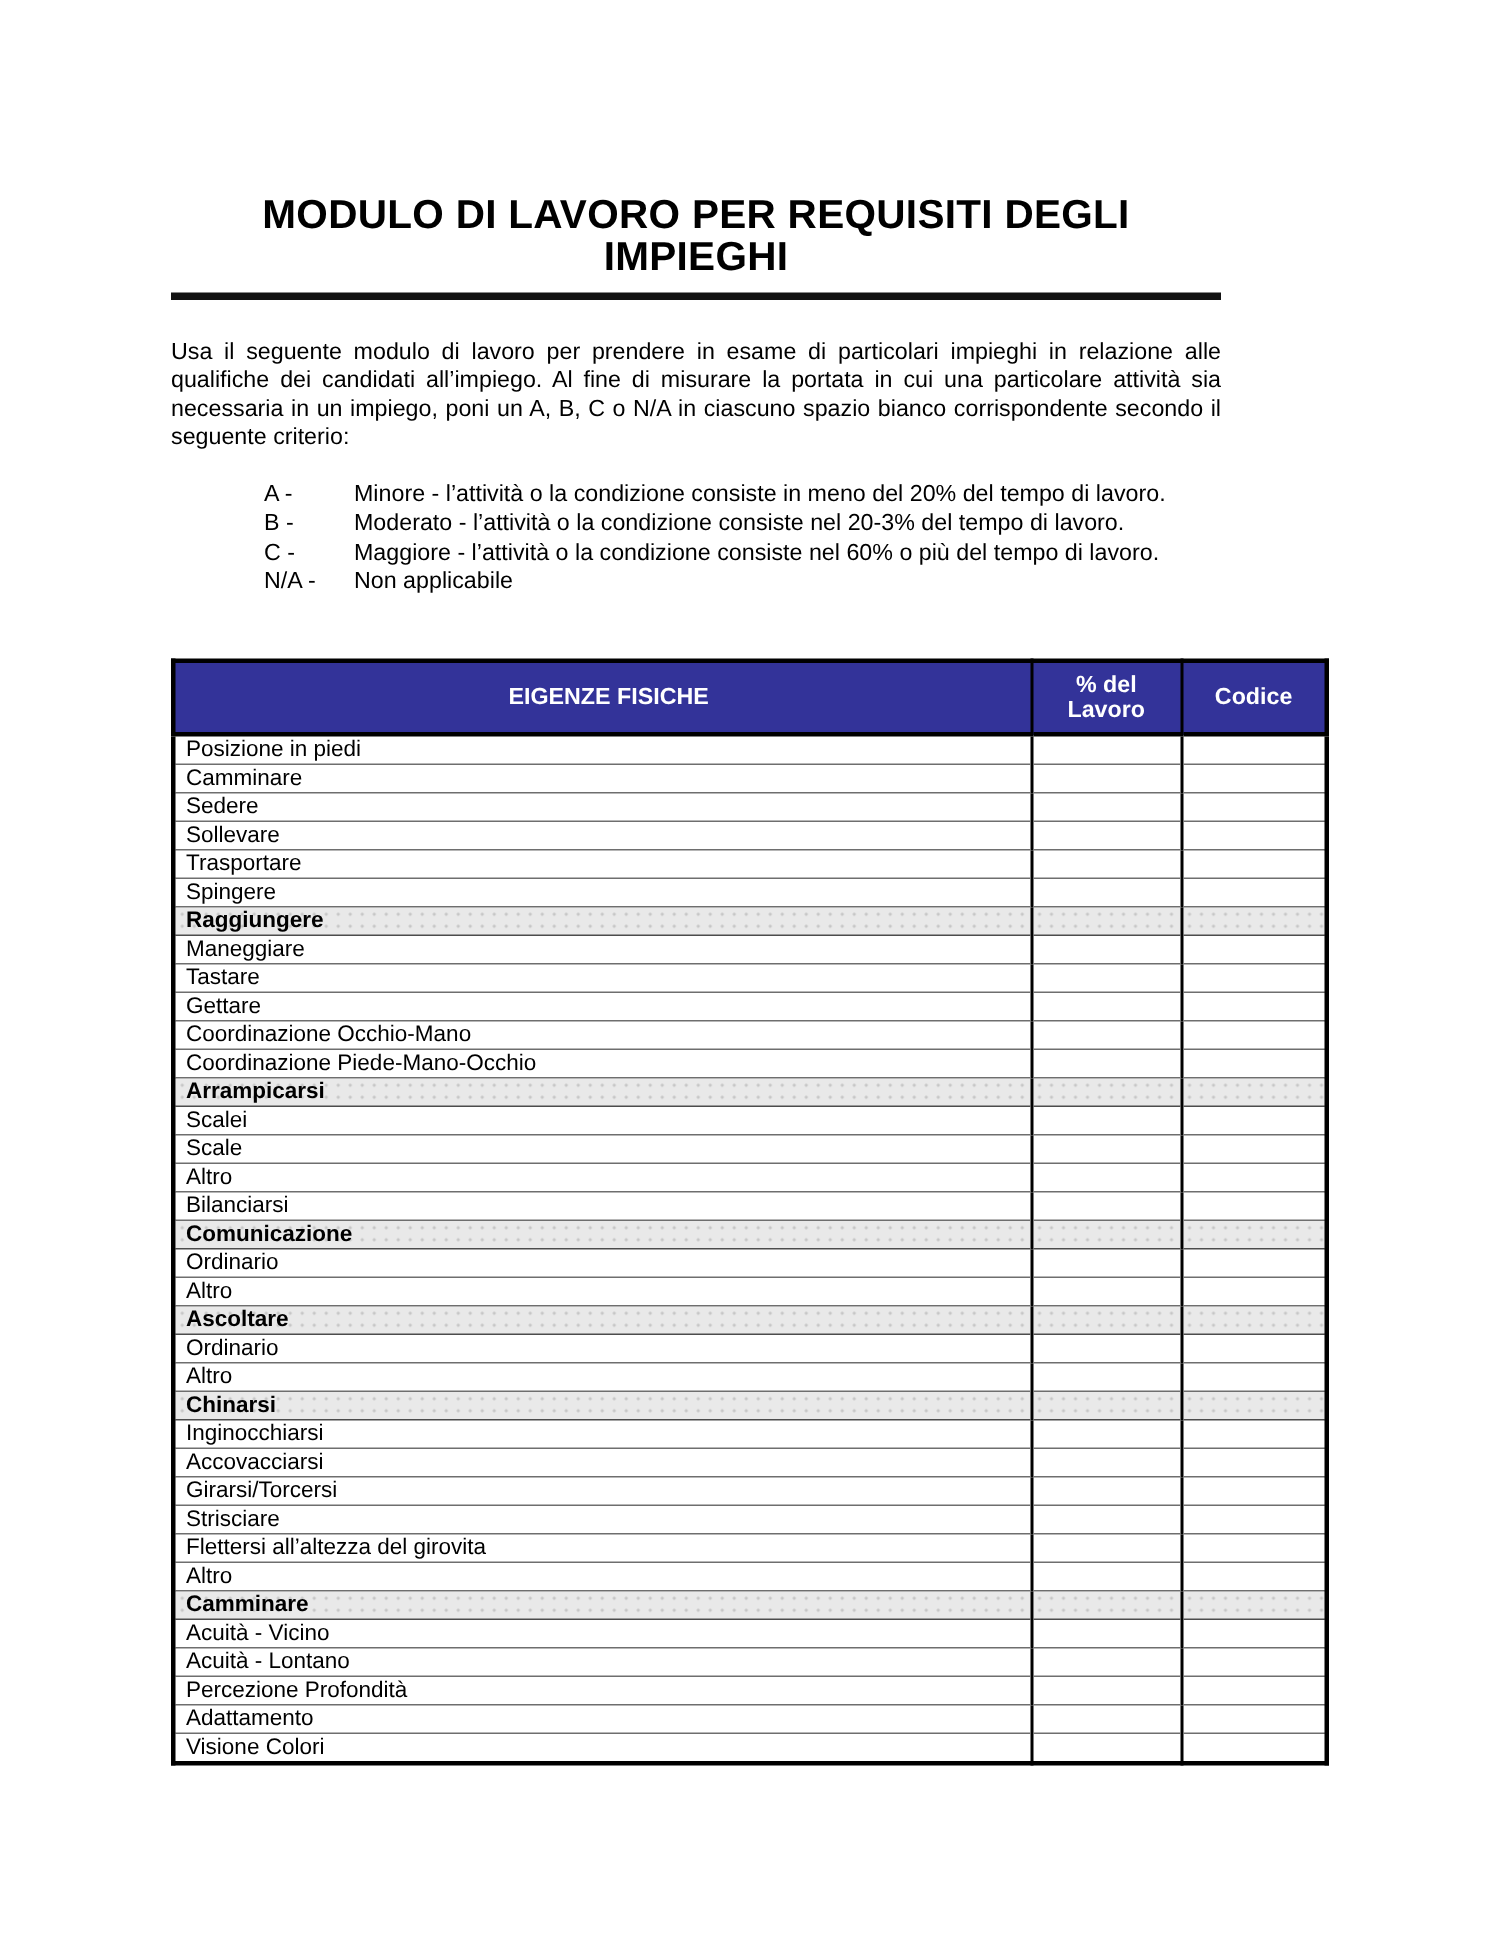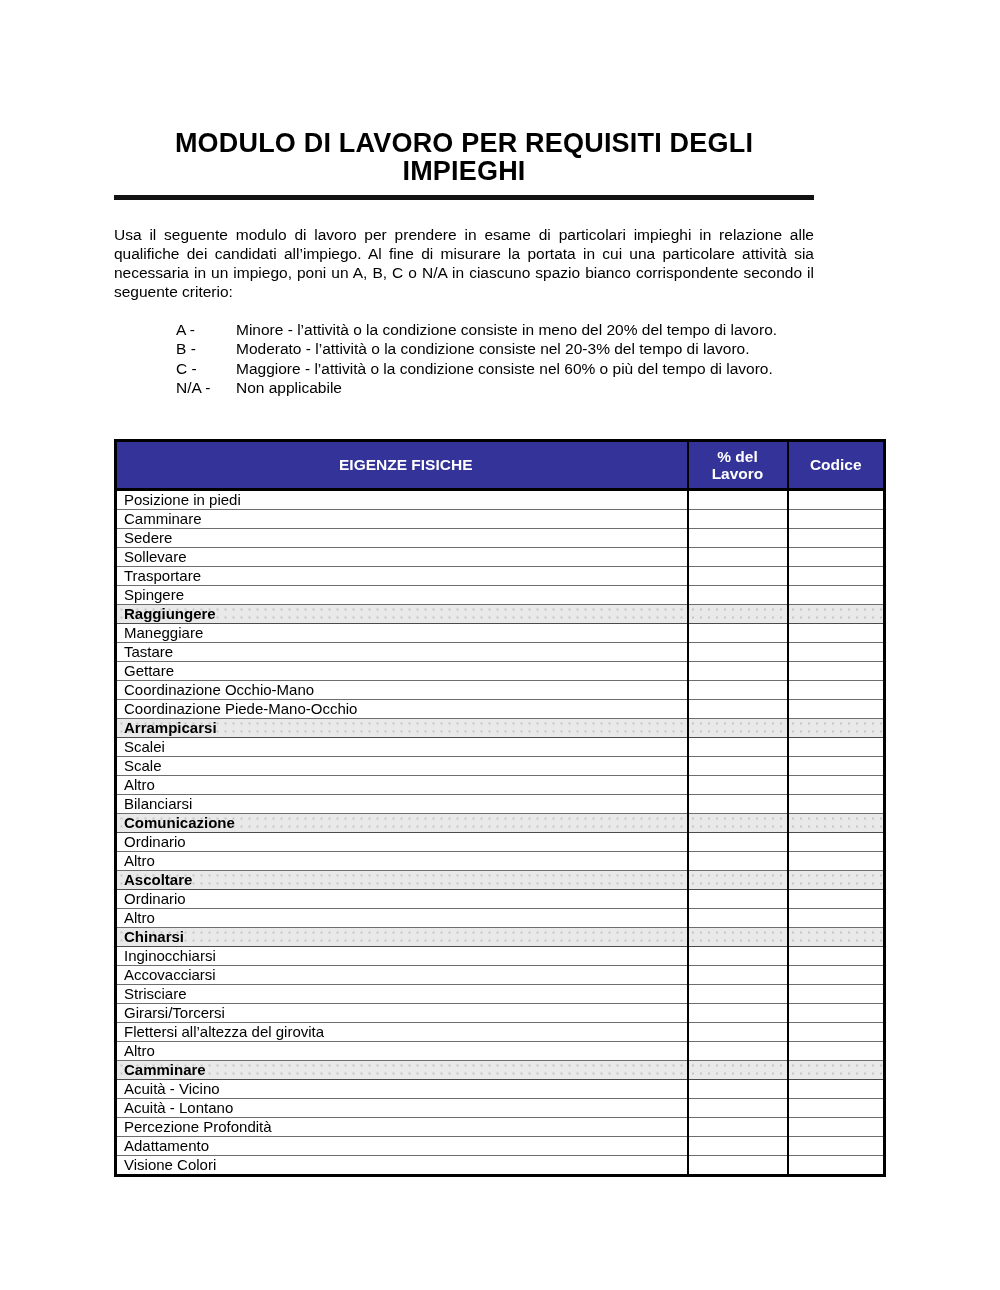--- a/index.html
+++ b/index.html
@@ -225,26 +225,26 @@
           <td class="c1">Inginocchiarsi</td>
           <td class="c2 vdiv"></td>
           <td class="c3 vdiv"></td>
         </tr>
         <tr class="item">
           <td class="c1">Accovacciarsi</td>
           <td class="c2 vdiv"></td>
           <td class="c3 vdiv"></td>
         </tr>
         <tr class="item">
+          <td class="c1">Girarsi/Torcersi</td>
+          <td class="c2 vdiv"></td>
+          <td class="c3 vdiv"></td>
+        </tr>
+        <tr class="item">
           <td class="c1">Strisciare</td>
-          <td class="c2 vdiv"></td>
-          <td class="c3 vdiv"></td>
-        </tr>
-        <tr class="item">
-          <td class="c1">Girarsi/Torcersi</td>
           <td class="c2 vdiv"></td>
           <td class="c3 vdiv"></td>
         </tr>
         <tr class="item">
           <td class="c1">Flettersi all’altezza del girovita</td>
           <td class="c2 vdiv"></td>
           <td class="c3 vdiv"></td>
         </tr>
         <tr class="item">
           <td class="c1">Altro</td>

